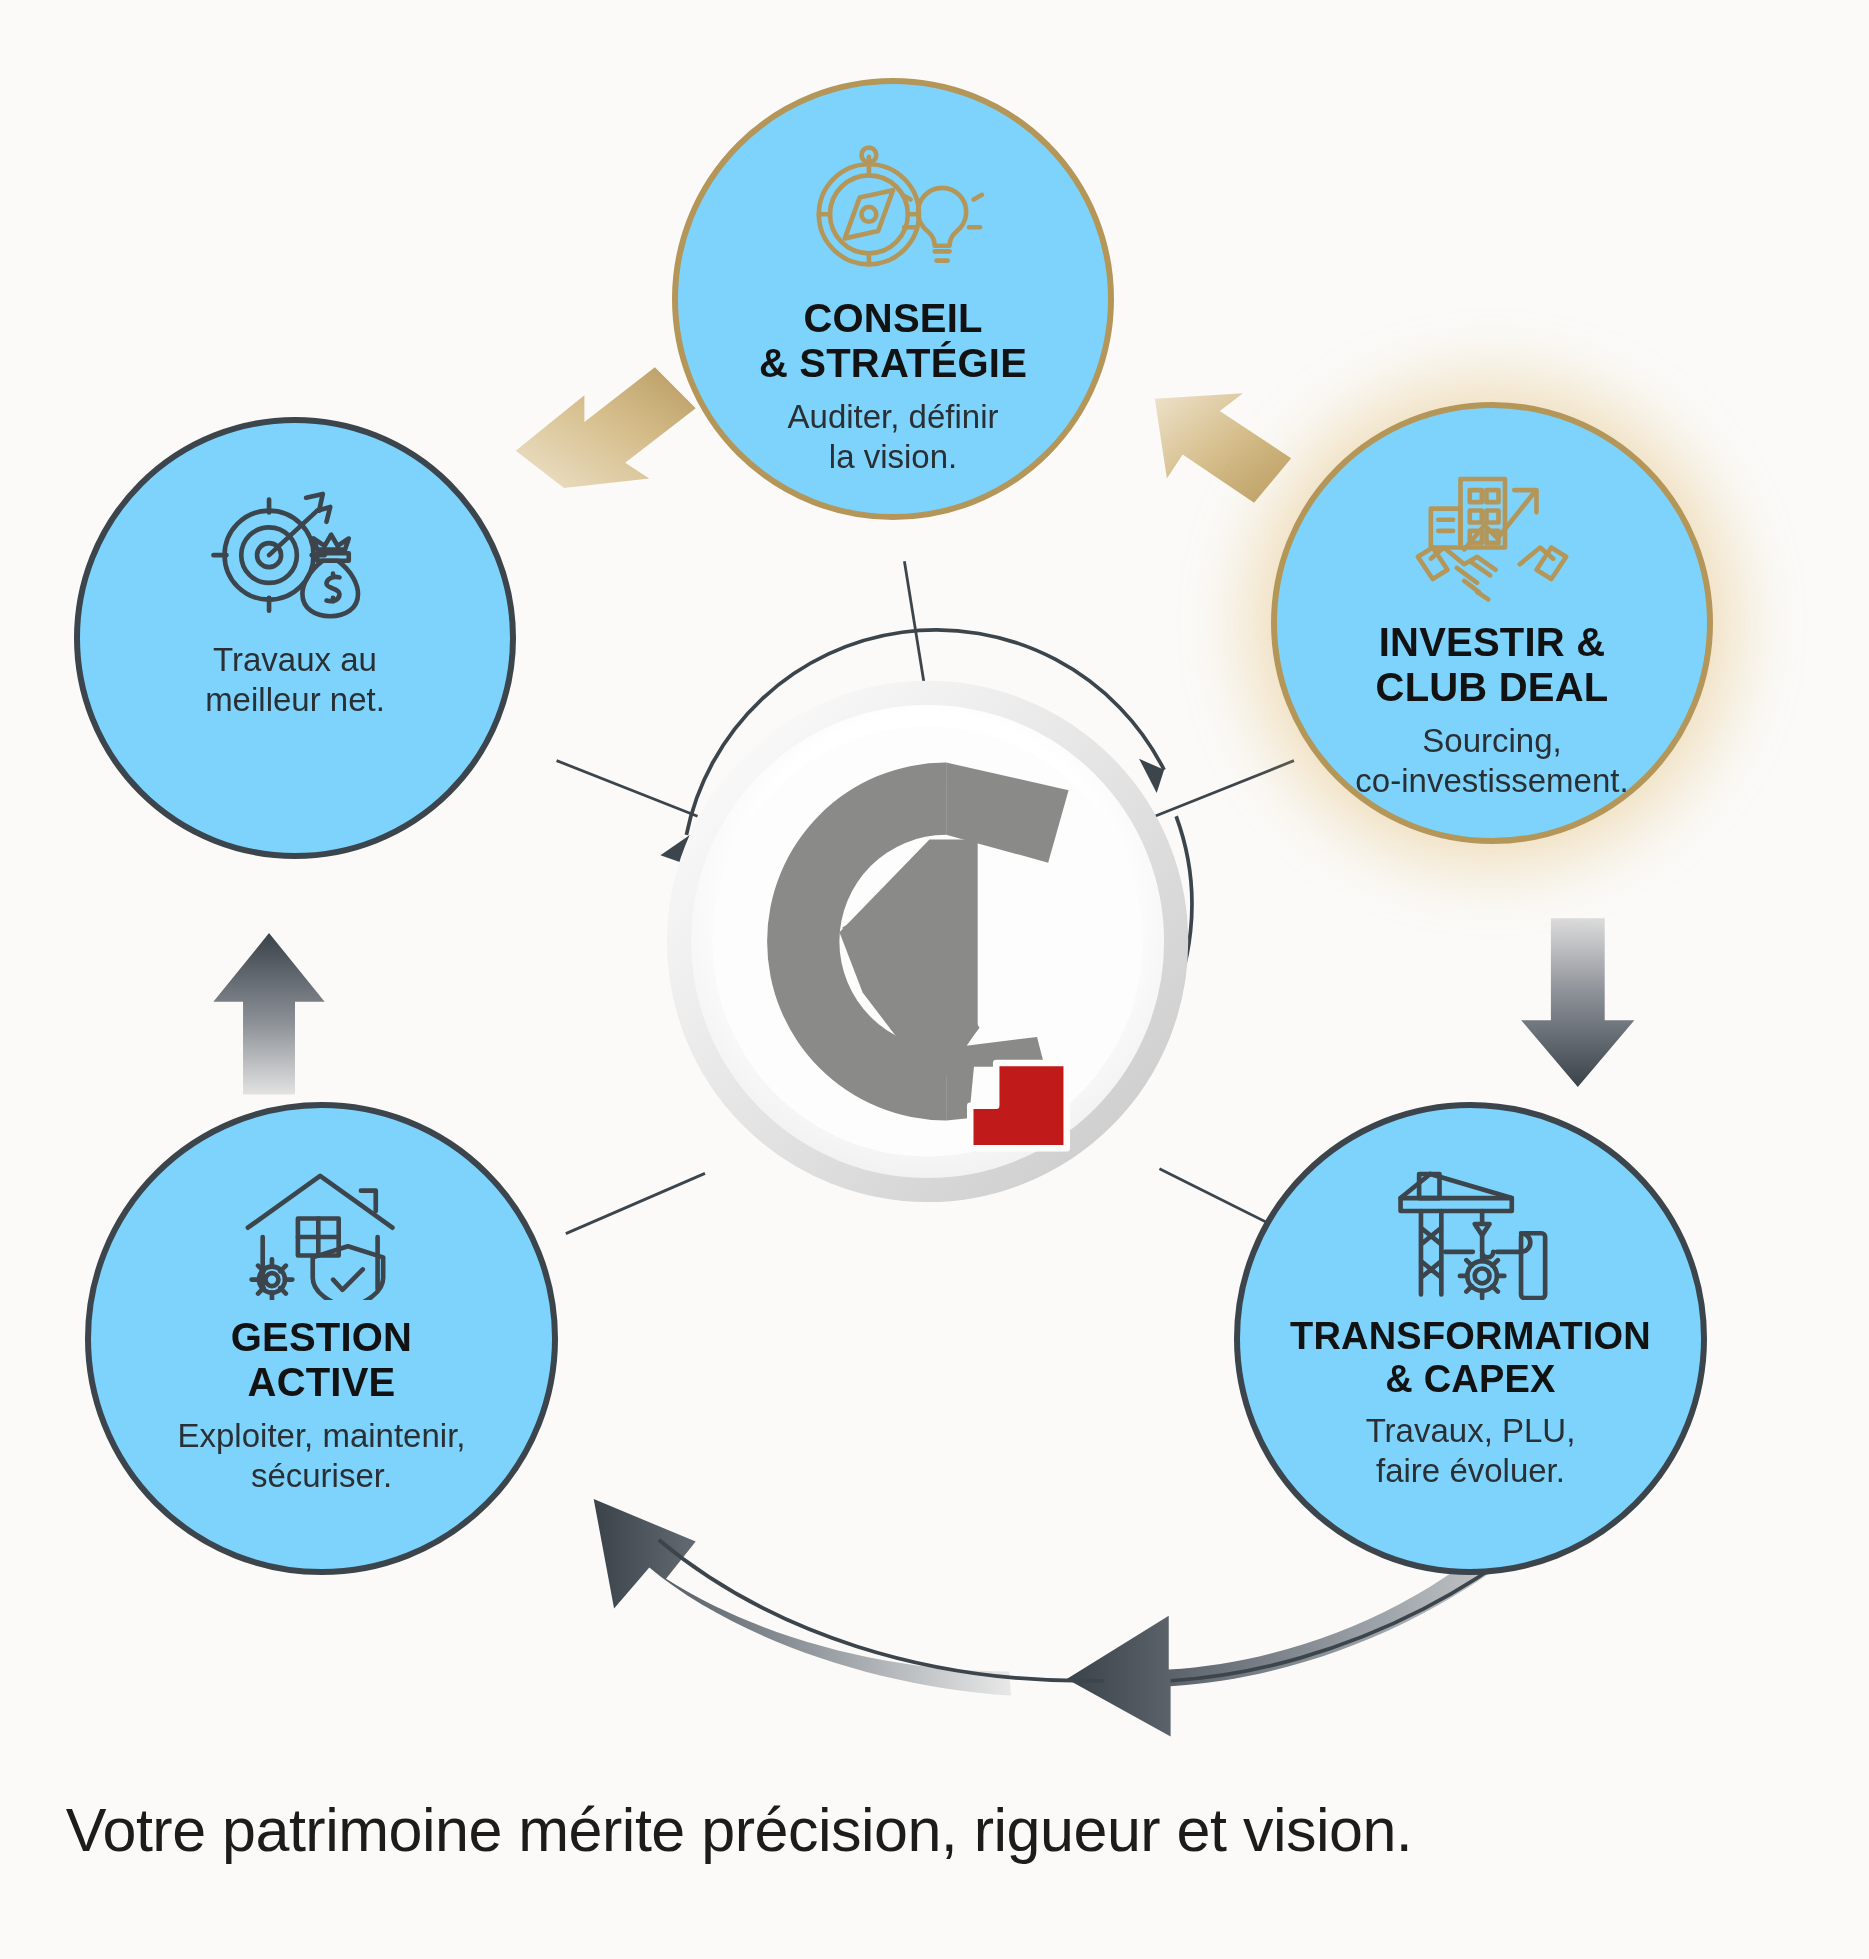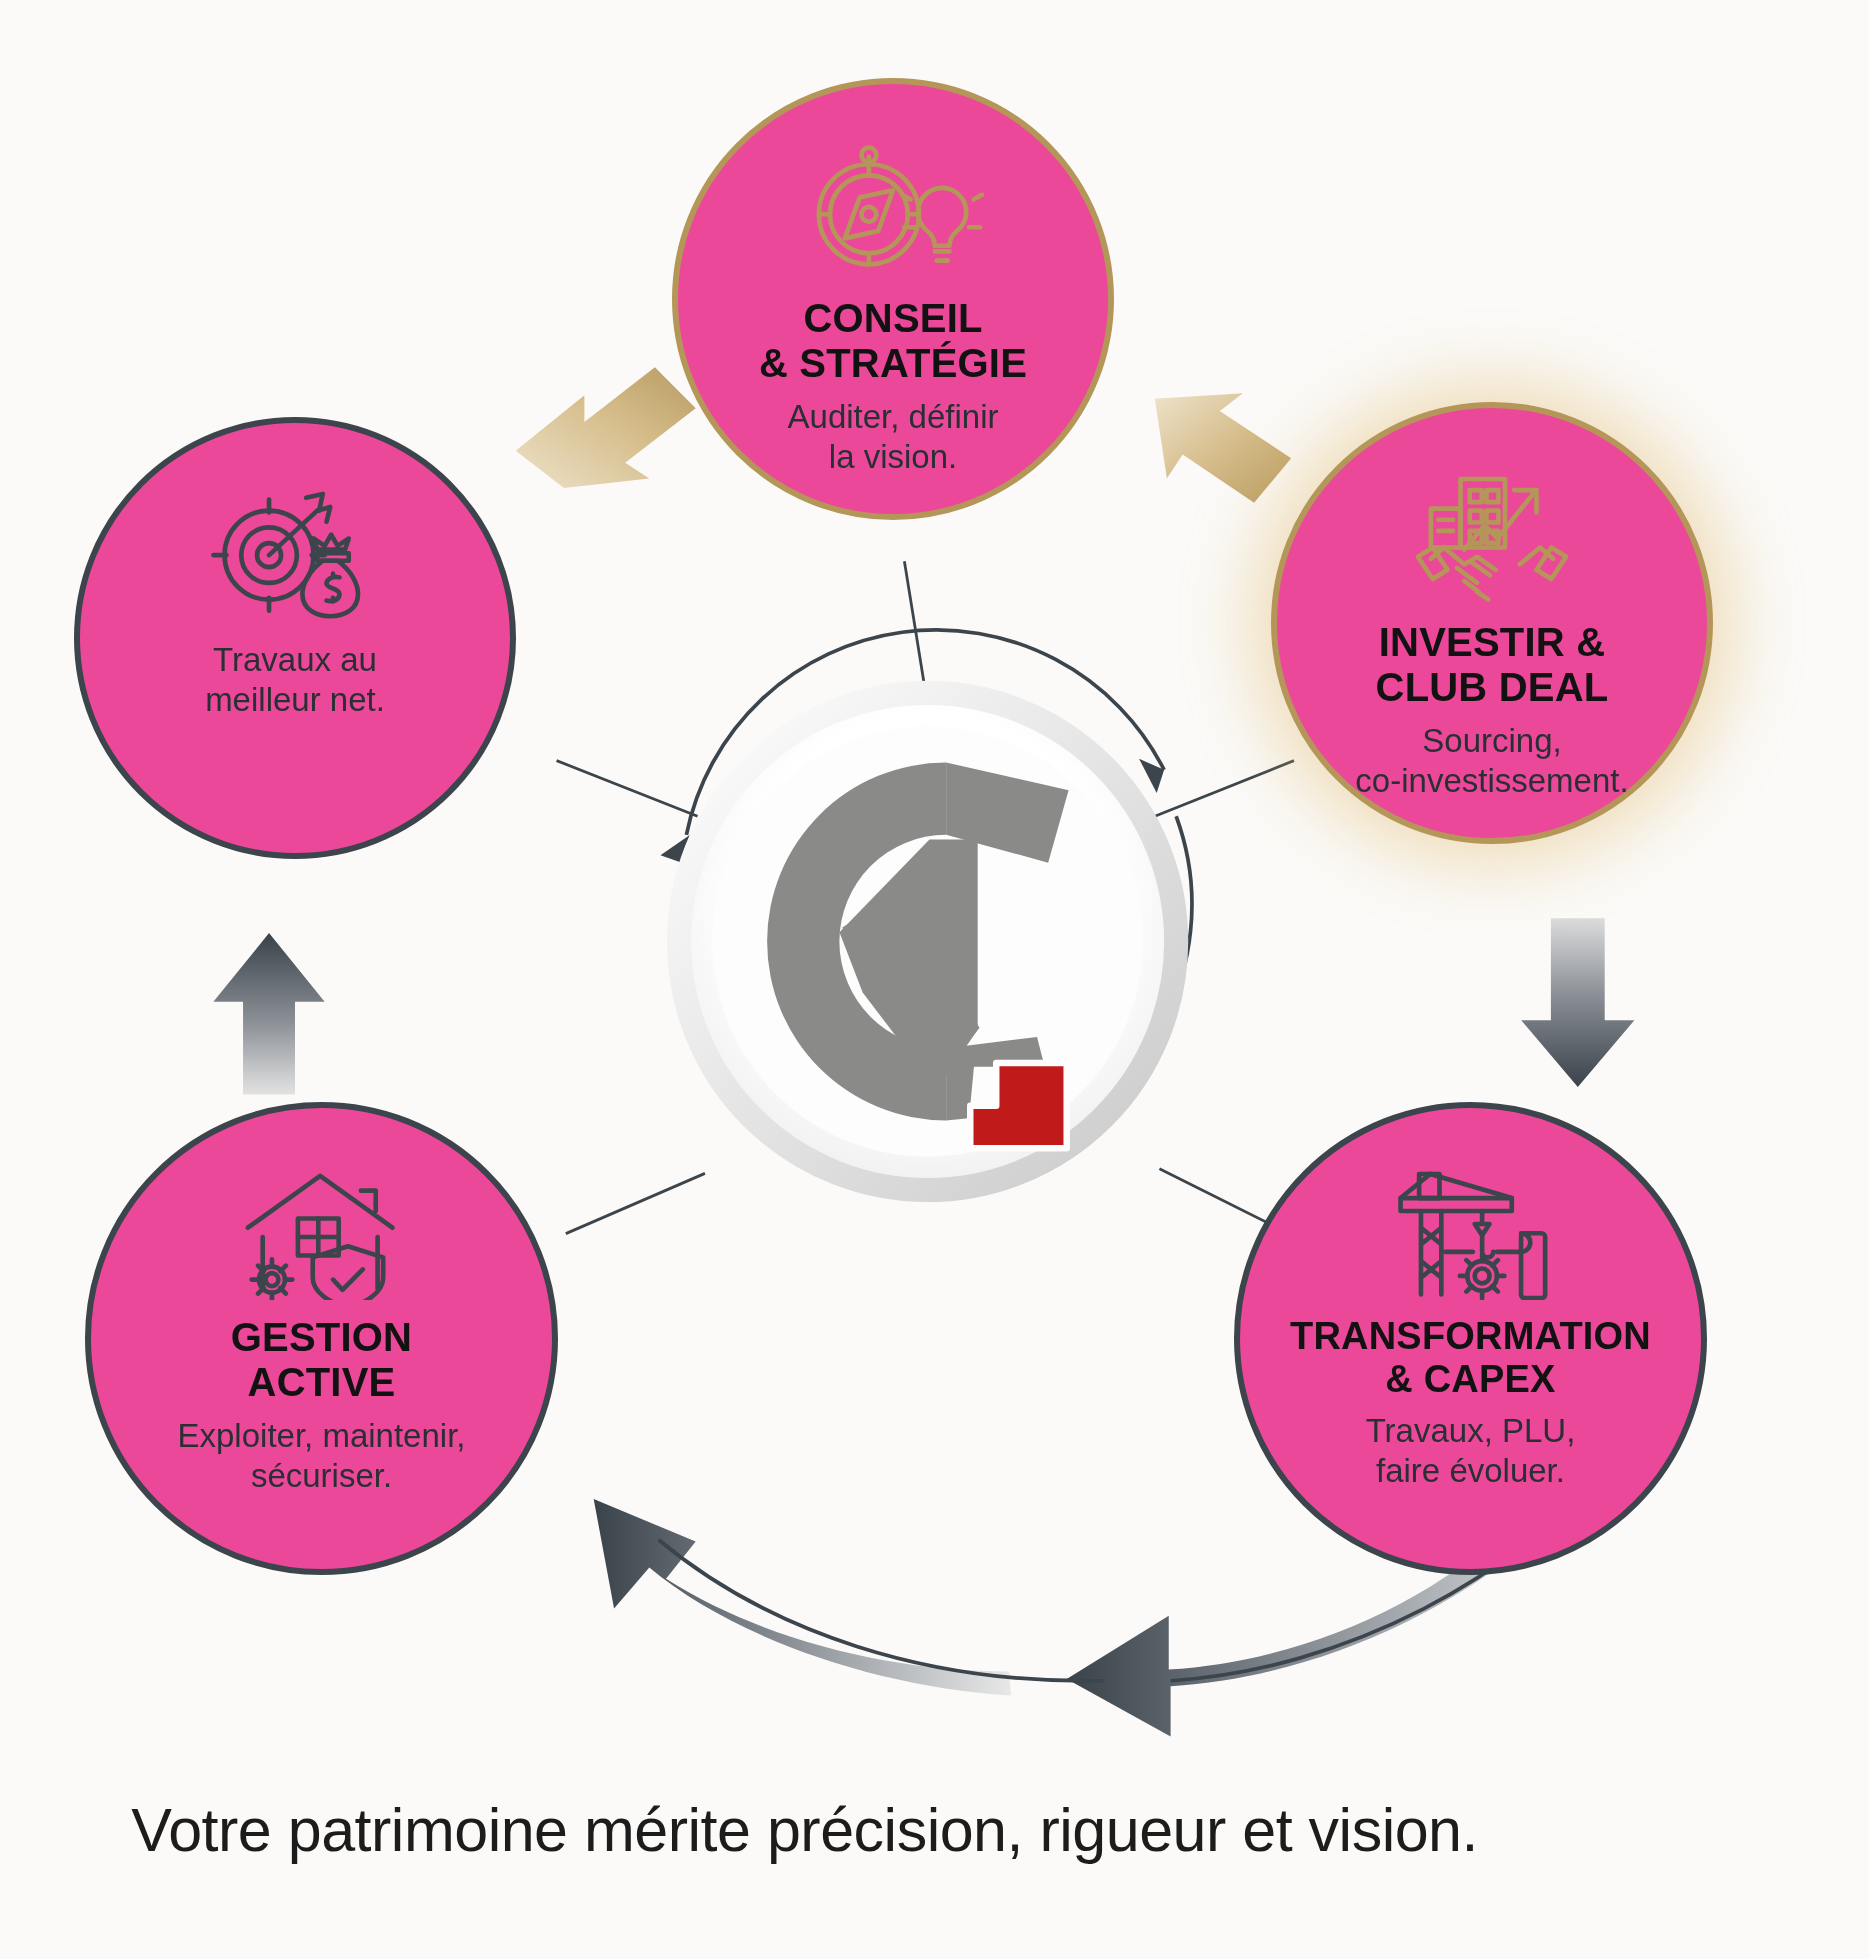--- a/index.html
+++ b/index.html
@@ -21,21 +21,21 @@
     position: absolute;
     left: 0; top: 0;
     width: 1870px;
     height: 1959px;
   }
 
   
   .node {
     position: absolute;
     border-radius: 50%;
-    background: #ec4899;
+    background: #7dd3fc;
     box-sizing: border-box;
     display: flex;
     flex-direction: column;
     align-items: center;
     justify-content: flex-start;
     text-align: center;
   }
   .node.dark  { border: 6.5px solid #3C444C; }
   .node.gold  { border: 6.5px solid #B59659; }
   .node.glow  { box-shadow: 0 0 65px 24px rgba(224,186,110,0.42); }
@@ -77,21 +77,21 @@
   #node-transformation .node-title { font-size: 38px; }
   #node-transformation .node-icon  { margin-top: 43px; }
   #node-gestion .node-icon         { margin-top: 43px; }
 
   
   #caption {
     position: absolute;
     left: 0;
     top: 1795px;
     width: 1478px;
-    text-align: right;
+    text-align: center;
     font-size: 61px;
     color: #1C1C1C;
     letter-spacing: -0.5px;
   }
 </style>
 </head>
 <body>
 
 <div id="stage">
 

